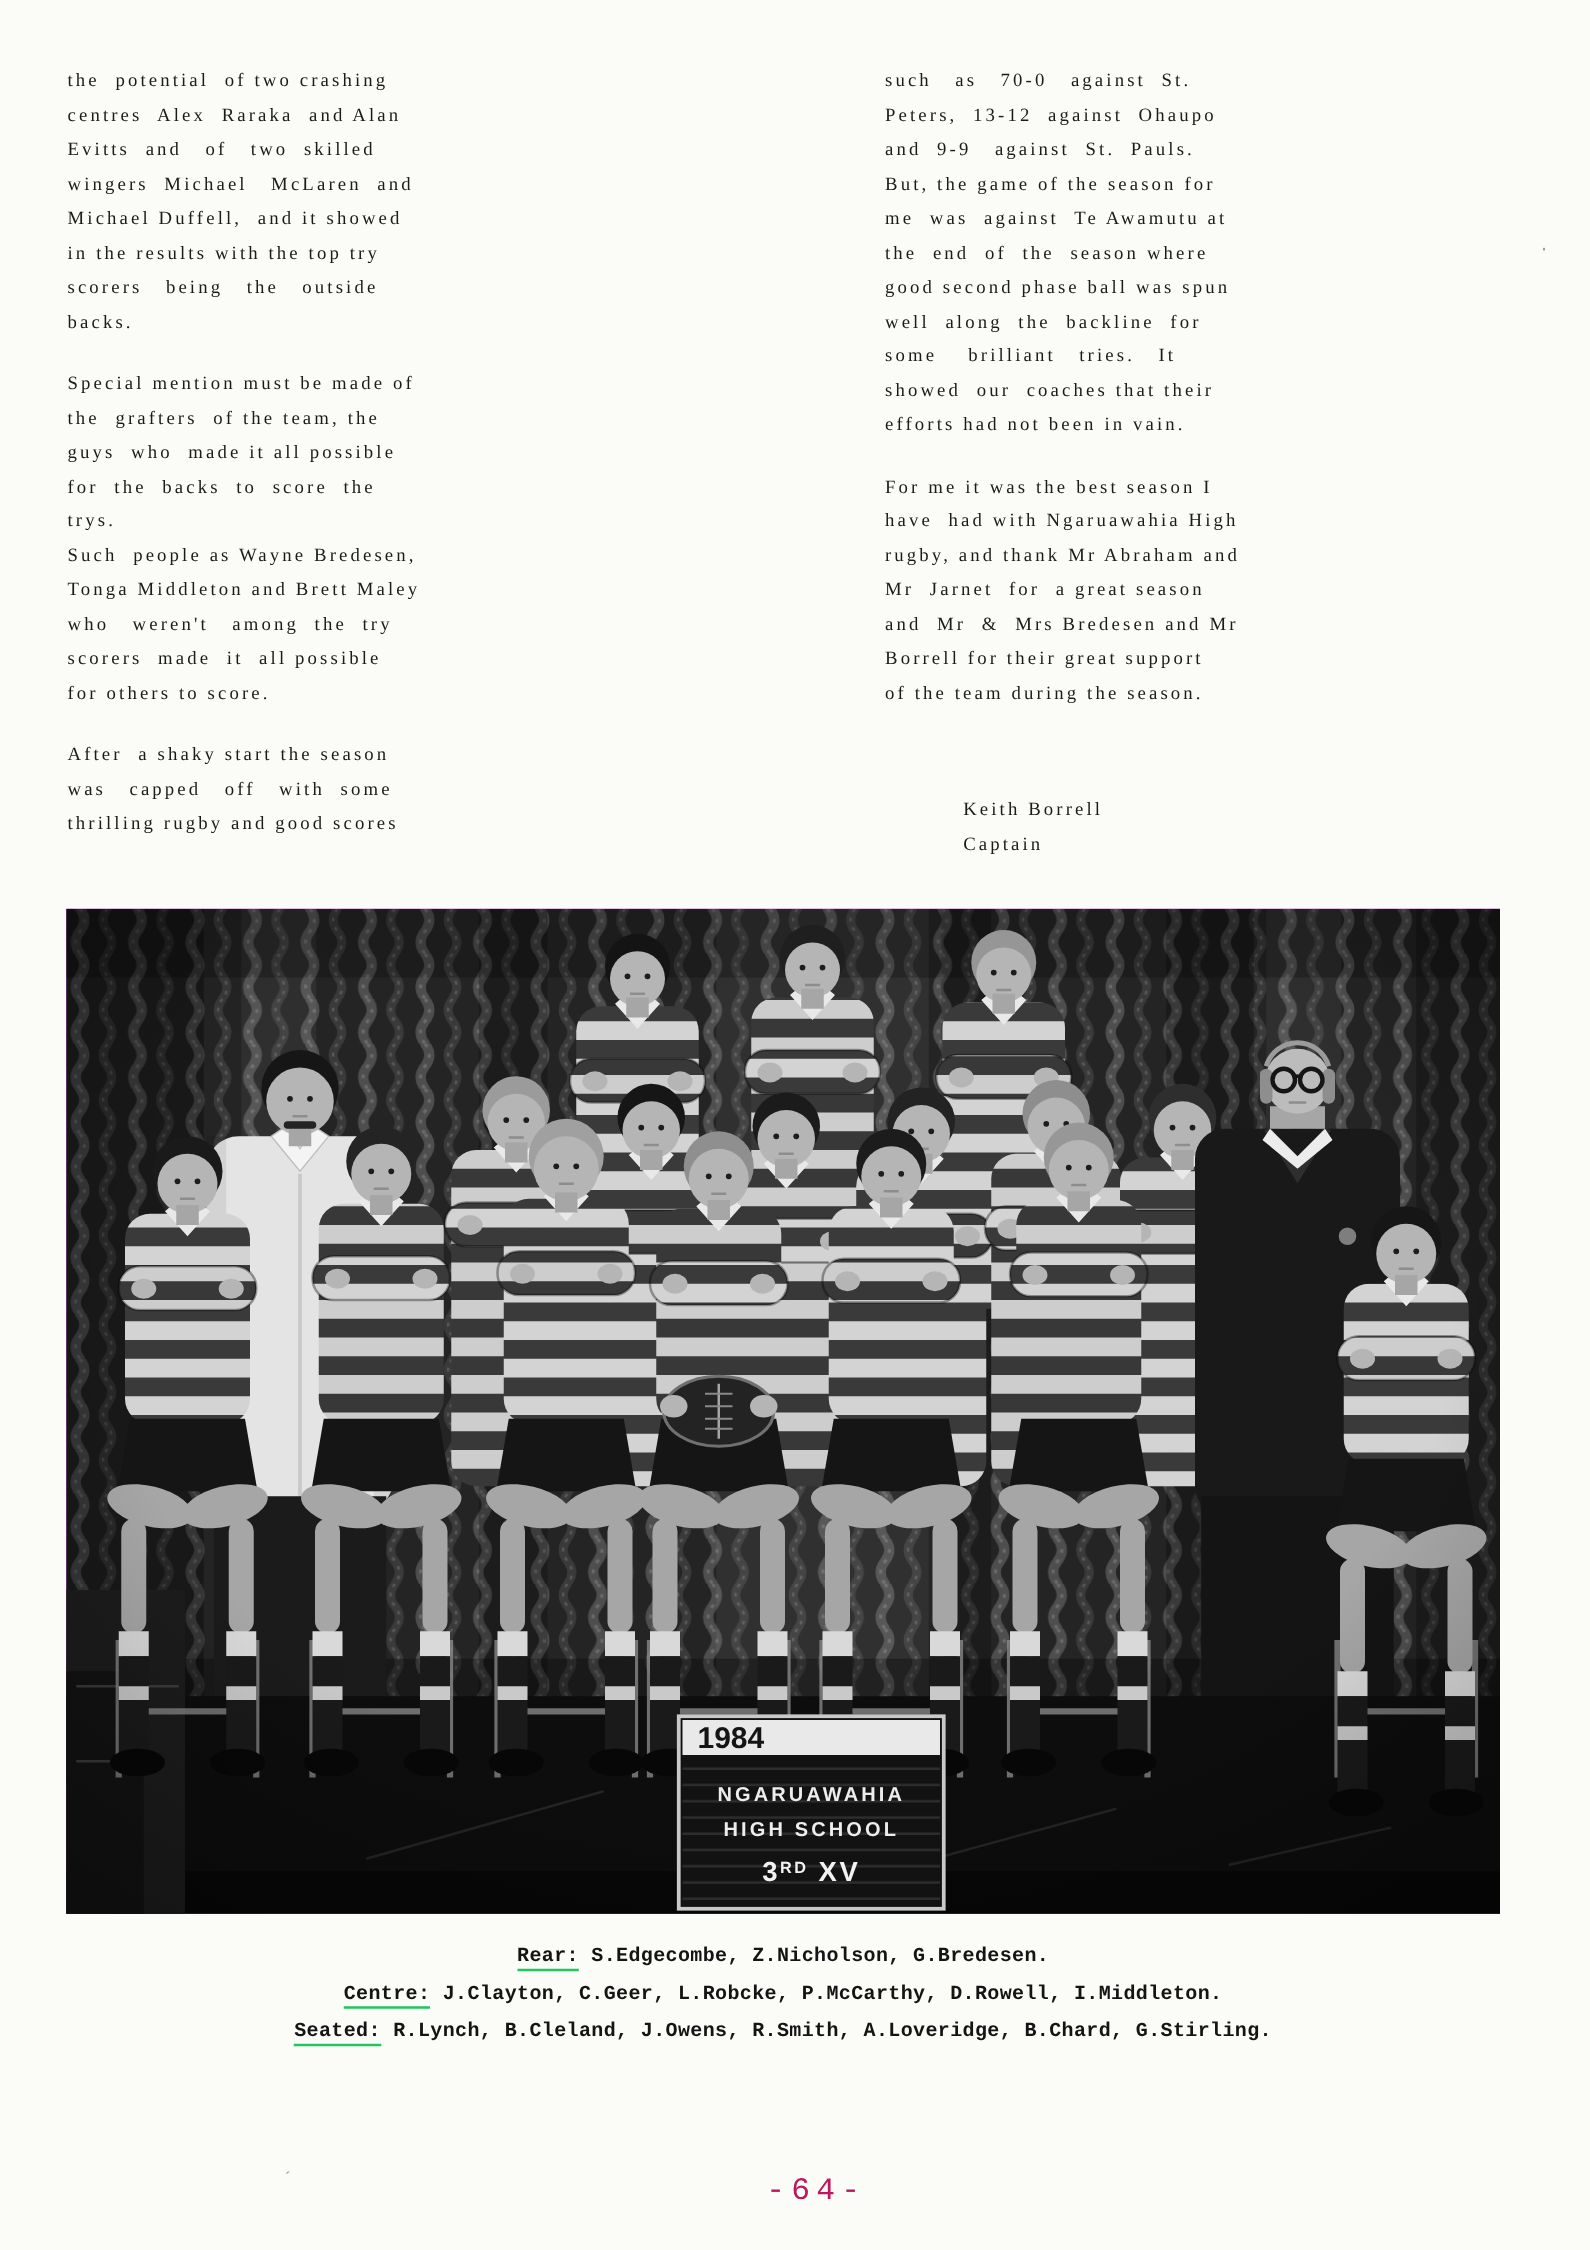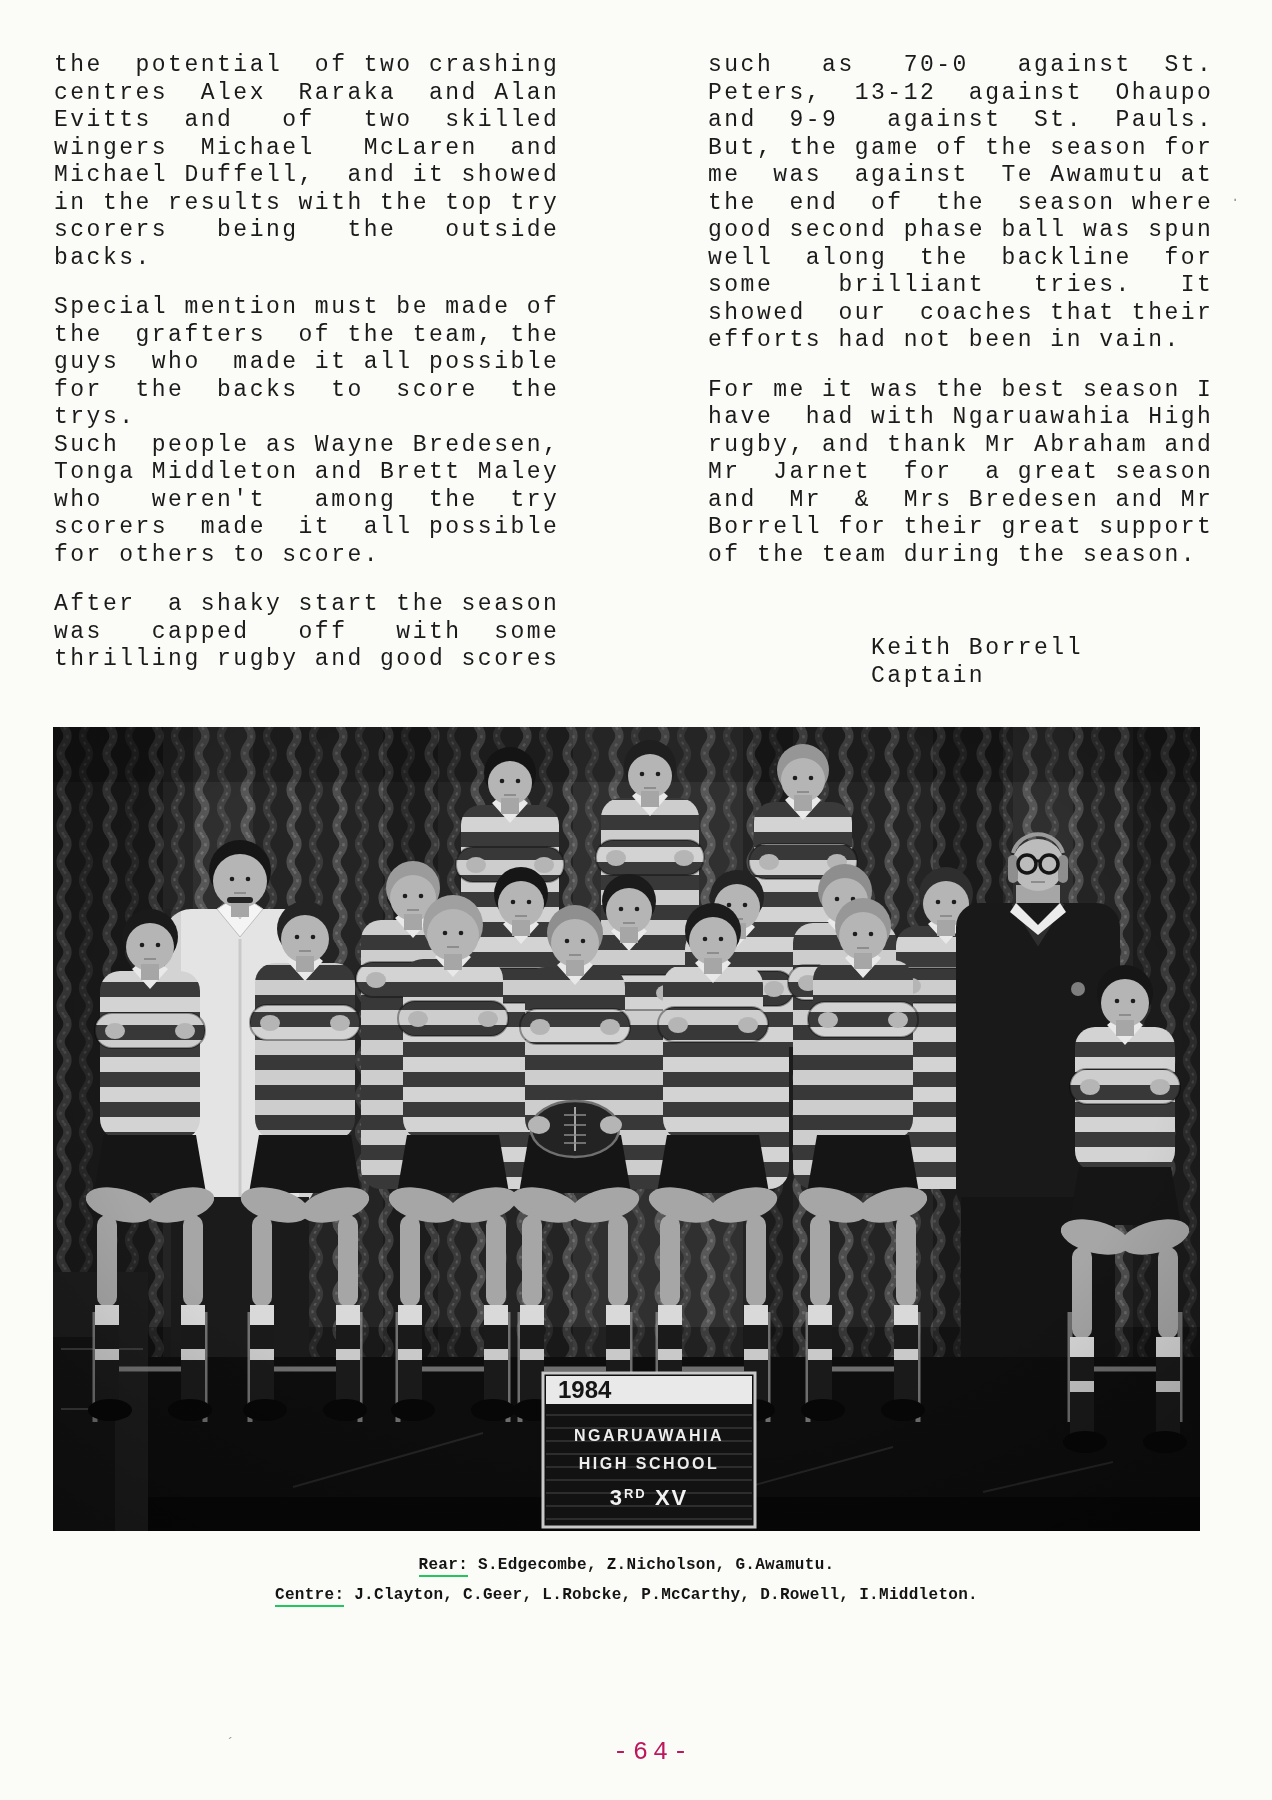--- a/index.html
+++ b/index.html
@@ -1,19 +1,19 @@
 <!DOCTYPE html>
 <html><head>
 <meta charset="utf-8">
 <style>
   html,body{margin:0;padding:0;background:#e8e8e4;}
   .page{position:relative;width:1272px;height:1800px;margin:0 auto;background:#fbfbf8;
         font-family:"Liberation Mono","DejaVu Sans Mono",monospace;color:#1b1b1b;overflow:hidden;}
-  .tcol{position:absolute;top:52px;width:520px;white-space:pre;font-size:23px;
-        line-height:27.5px;letter-spacing:2.5px;}
+  .tcol{position:absolute;top:52px;width:520px;white-space:pre;font-size:15px;
+        line-height:27.5px;letter-spacing:2.5px;font-family:Liberation Serif, serif;}
   .tcol-left{left:54px;}
   .tcol-right{left:708px;}
   .tline{height:27.5px;}
   .tgap{height:22px;}
   .photo{position:absolute;left:53px;top:727px;width:1147px;height:804px;background:#d946ef;}
   .photo svg{display:block;}
   .caption{position:absolute;left:53px;top:1550px;width:1147px;text-align:center;
            font-size:16px;font-weight:bold;line-height:30px;letter-spacing:.3px;color:#141414;}
   .cap-label{border-bottom:2px solid #22c55e;padding-bottom:1px;}
   .pagenum{position:absolute;top:1738px;left:653px;transform:translateX(-50%);
@@ -457,21 +457,22 @@
         <rect x="493" y="649" width="206" height="28" fill="#e9e9e9"></rect>
         <text x="505" y="671" font-family="Liberation Sans, sans-serif" font-size="24" font-weight="bold" fill="#151515">1984</text>
         <text x="596" y="714" text-anchor="middle" font-family="Liberation Sans, sans-serif" font-size="16" font-weight="bold" letter-spacing="2.5" fill="#ededed">NGARUAWAHIA</text>
         <text x="596" y="742" text-anchor="middle" font-family="Liberation Sans, sans-serif" font-size="16" font-weight="bold" letter-spacing="2.5" fill="#ededed">HIGH SCHOOL</text>
         <text x="596" y="778" text-anchor="middle" font-family="Liberation Sans, sans-serif" font-size="22" font-weight="bold" letter-spacing="2" fill="#f2f2f2"><tspan>3</tspan><tspan font-size="13" dy="-7">RD</tspan><tspan dy="7">  </tspan><tspan>XV</tspan></text>
       </g>
     </svg>
   </div>
 
   <div class="caption" id="caption">
-      <div><span class="cap-label">Rear:</span><span> S.Edgecombe, Z.Nicholson, G.Awamutu.</span></div>
+      <div><span class="cap-label">Rear:</span><span> S.Edgecombe, Z.Nicholson, G.Bredesen.</span></div>
       <div><span class="cap-label">Centre:</span><span> J.Clayton, C.Geer, L.Robcke, P.McCarthy, D.Rowell, I.Middleton.</span></div>
+      <div><span class="cap-label">Seated:</span><span> R.Lynch, B.Cleland, J.Owens, R.Smith, A.Loveridge, B.Chard, G.Stirling.</span></div>
     </div>
 
   <div class="pagenum">-64-</div>
 
   <div class="artifact" style="left:1231px;top:192px;">·</div>
   <div class="artifact" style="left:226px;top:1736px;">´</div>
 </div>
 
 </body></html>

